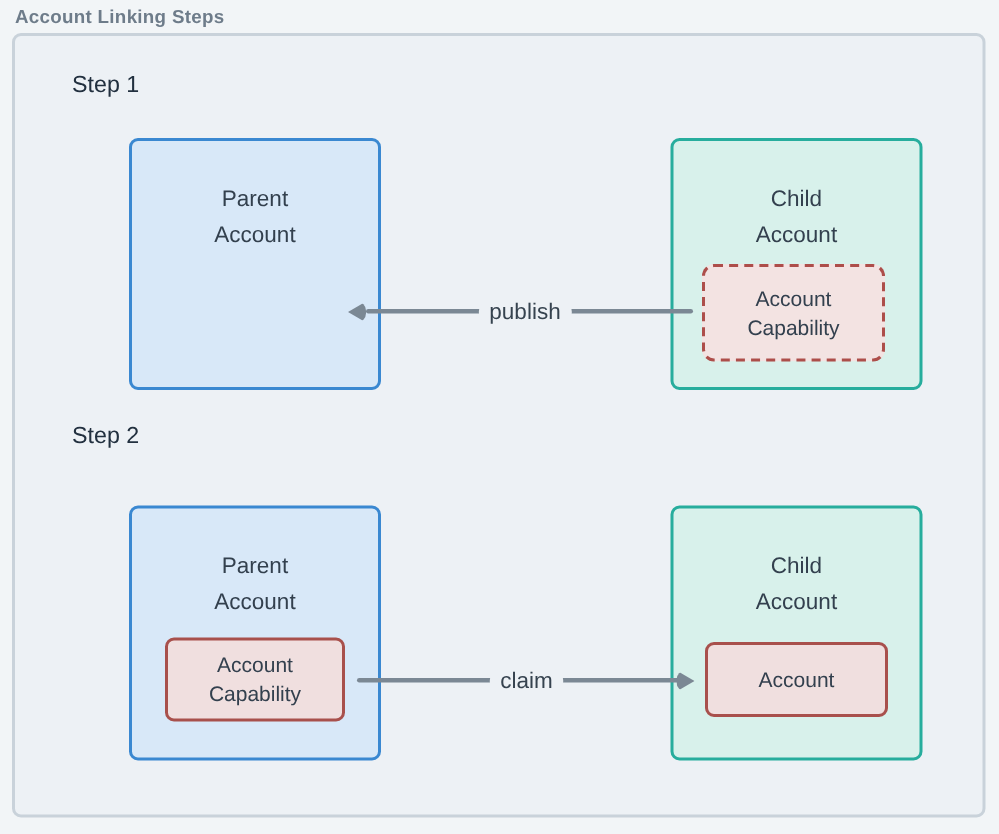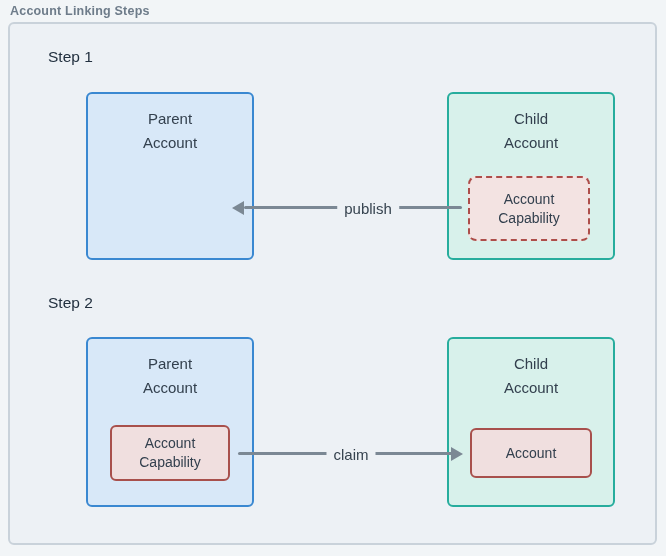--- a/index.html
+++ b/index.html
@@ -1,15 +1,15 @@
 <!DOCTYPE html>
 <html><head>
 <meta charset="utf-8">
 <style>
-  * { margin: 0; padding: 0; box-sizing: border-box; }
+  * { margin: 0; padding: 0; box-sizing: border-box; border-radius: 12px; }
   html, body { background: #f2f5f7; }
   body { font-family: "Liberation Sans", "DejaVu Sans", sans-serif; }
 
   .canvas {
     position: relative;
     width: 666px;
     height: 556px;
     background: #f2f5f7;
     overflow: hidden;
   }
@@ -35,29 +35,29 @@
     border-radius: 6px;
   }
 
   .step-label {
     position: absolute;
     font-size: 15.5px;
     font-weight: normal;
     color: #22303f;
   }
   .step1-label { left: 48px; top: 48px; }
-  .step2-label { left: 48px; top: 294px; text-align: center; }
+  .step2-label { left: 48px; top: 282px; text-align: center; }
 
   .node {
     position: absolute;
     border-radius: 6px;
     text-align: center;
   }
   .node-title {
-    padding-top: 13px;
+    padding-top: 27px;
     font-size: 15px;
     line-height: 24px;
     color: #33404e;
     white-space: pre-line;
   }
 
   .parent-node {
     background: #d8e8f8;
     border: 2px solid #3a88d1;
   }
@@ -125,21 +125,21 @@
     position: absolute;
     transform: translate(-50%, -50%);
     background: #edf1f5;
     padding: 0 7px;
     font-size: 15px;
     color: #36434f;
   }
 
   .a1-line { left: 244px; top: 206px; width: 218px; }
   .a1-head { left: 232px; top: 201px; }
-  .a1-label { left: 368px; top: 208px; text-align: center; }
+  .a1-label { left: 350px; top: 208px; text-align: center; }
 
   .a2-line { left: 238px; top: 452px; width: 215px; }
   .a2-head { left: 451px; top: 447px; }
   .a2-label { left: 351px; top: 454px; }
 </style>
 </head>
 <body>
 
 <div class="canvas">
 

